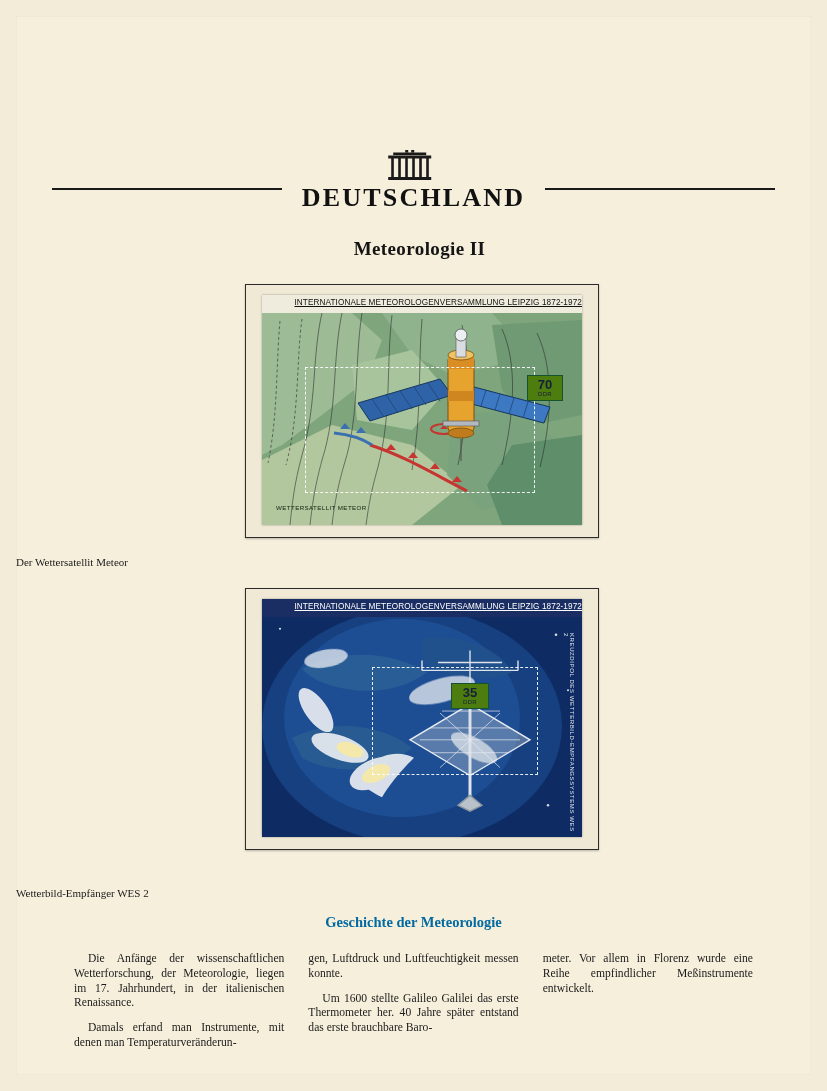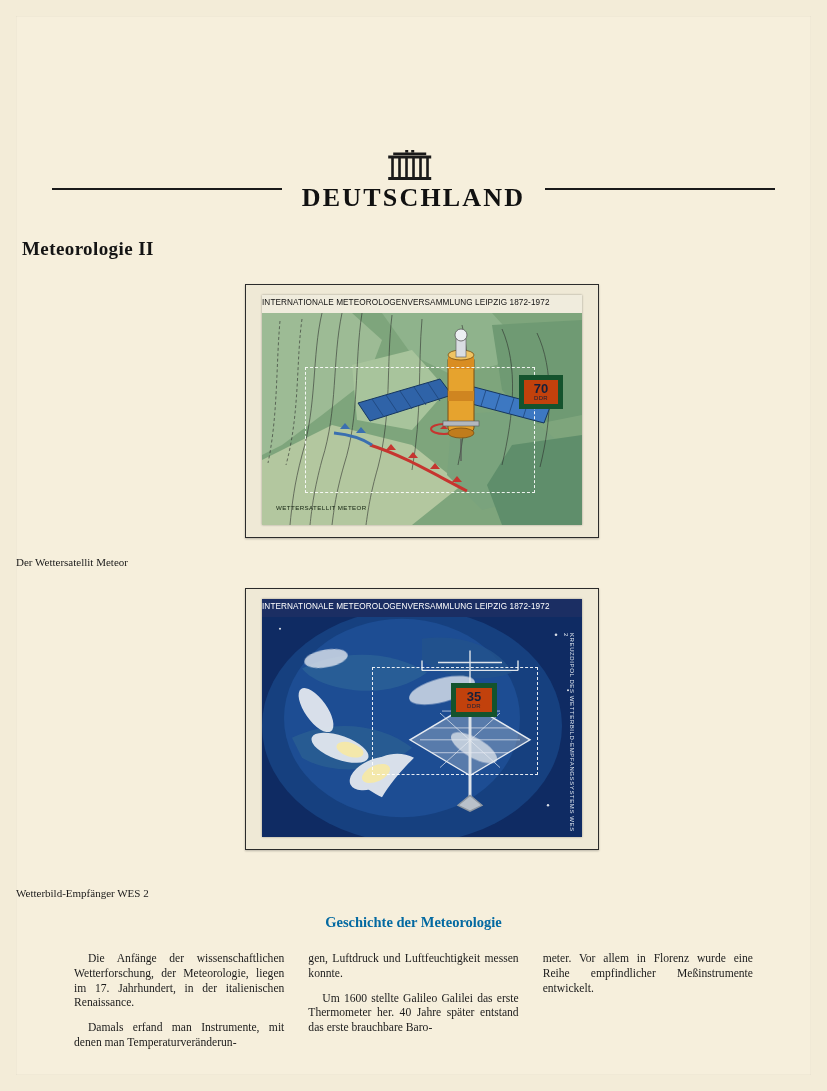--- a/index.html
+++ b/index.html
@@ -57,22 +57,23 @@
     font-family: "Liberation Serif", serif;
     font-weight: bold;
     font-size: 26px;
     letter-spacing: 2.2px;
     color: #111;
     line-height: 1;
   }
   .subject-title {
     position: absolute;
     top: 222px;
-    left: 6px;
+    left: 12px;
     right: 0;
+    text-align: center;
     font-size: 19px;
     font-weight: bold;
     color: #141414;
     letter-spacing: 0.4px;
   }
   
   .mount {
     position: absolute;
     background: #efe9d6;
     border: 1px solid #2b2b2b;
@@ -85,26 +86,27 @@
     left: 16px;
     top: 10px;
     right: 16px;
     bottom: 12px;
     overflow: hidden;
     box-shadow: 0 0 2px rgba(0,0,0,0.35);
   }
   .sheet-title {
     position: absolute;
     left: 0; right: 0; top: 3px;
-    text-align: left;
+    text-align: right;
     font-family: "Liberation Sans", sans-serif;
     font-size: 8.2px;
     letter-spacing: 0.1px;
     color: #111;
     z-index: 6;
+    text-decoration: underline;
   }
   .sheet-title.light { color: #fff; }
   .caption {
     position: absolute;
     left: 0; right: 0;
     font-size: 11px;
     color: #1a1a1a;
   }
   .caption-1 { top: 540px; }
   .caption-2 { top: 871px; font-family: Liberation Serif, serif; }
@@ -119,22 +121,22 @@
     background: #f0ecdd;
   }
   .s1-map { position: absolute; inset: 0; }
   .perf-dash {
     position: absolute;
     border: 1px dashed rgba(255,255,255,0.9);
     pointer-events: none;
   }
   .value-box {
     position: absolute;
-    background: #c2410c;
-    border: 5px solid #14532d;
+    background: #4d7c0f;
+    border: 1px solid #14532d;
     text-align: center;
     font-family: "Liberation Sans", sans-serif;
     color: #16203a;
   }
   .value-box .num { font-weight: bold; line-height: 1; }
   .value-box .cc { font-size: 6px; letter-spacing: 0.3px; }
   .s1-label {
     position: absolute;
     left: 14px; bottom: 14px;
     font-family: "Liberation Sans", sans-serif;

